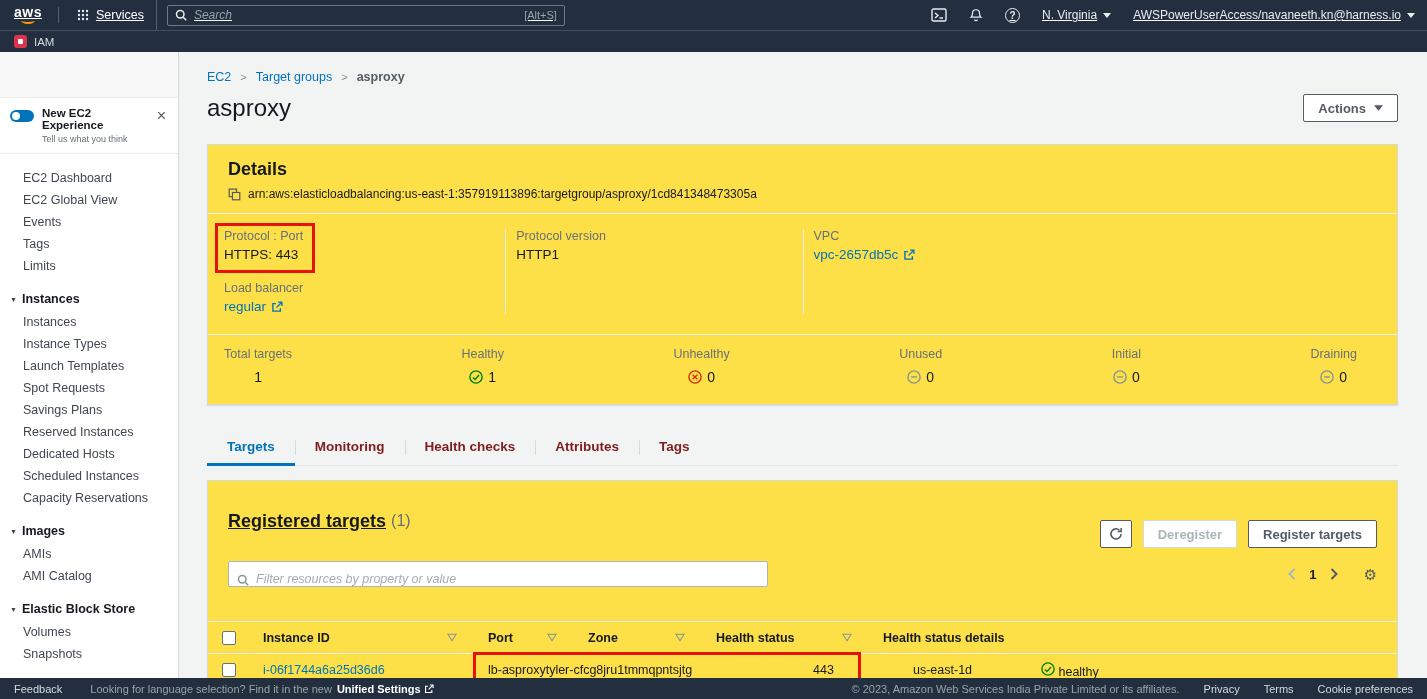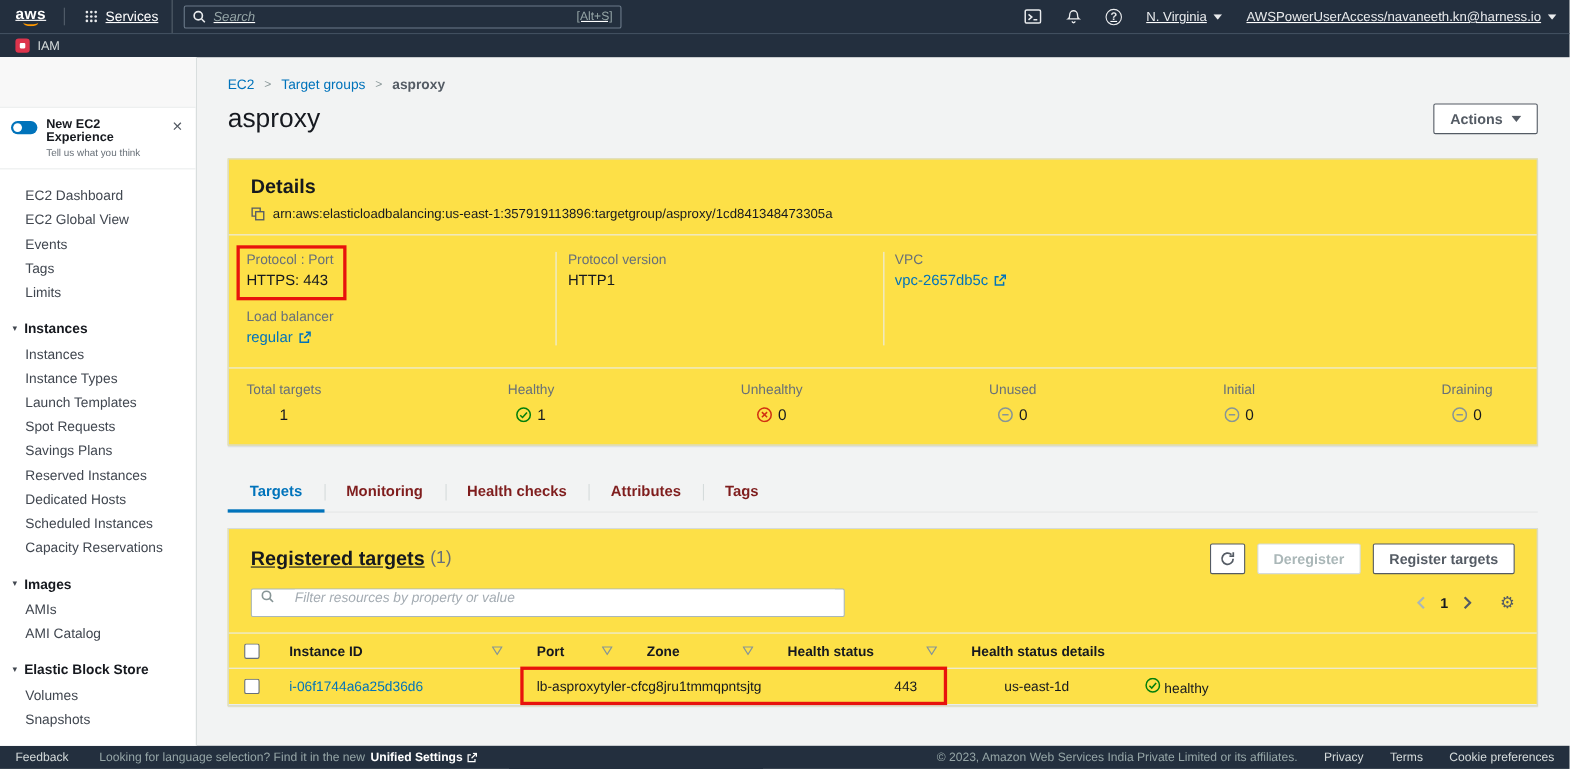--- a/index.html
+++ b/index.html
@@ -85,32 +85,32 @@
   .tabs { margin-top:28px; display:flex; border-bottom:1px solid #e4e7e7; }
   .tab { padding:6px 20px 9px; font-size:13.5px; font-weight:700; color:#7f1d1d; border-bottom:3px solid transparent; margin-bottom:-1px; position:relative; cursor:pointer; white-space:nowrap; }
   .tab.active { color:#0073bb; border-bottom-color:#0073bb; }
   .tab:not(:first-child)::before { content:""; position:absolute; left:0; top:7px; height:15px; width:1px; background:#d5dbdb; }
 
   
   .targets-card { margin-top:14px; }
   .card-head { display:flex; align-items:center; padding:13px 20px 10px; }
   .h-bold { font-weight:700; font-size:18px; color:#16191f;text-decoration:underline; }
   .h-count { color:#687078; font-size:16px; margin-left:5px; }
-  .head-actions { margin-left:auto; display:flex; gap:11px; align-items:center; }
+  .head-actions { margin-left:auto; display:flex; gap:11px; align-items:center;margin-top:26px; }
   .filter-row { display:flex; align-items:center; padding:3px 20px 14px; }
-  .filter-box { width:540px; height:26px; border:1px solid #aab7b8; border-radius:2px; display:flex; align-items:flex-start; padding:0 8px; gap:19px; color:#879596; background:#fff; }
+  .filter-box { width:540px; height:26px; border:1px solid #aab7b8; border-radius:2px; display:flex; align-items:flex-end; padding:0 8px; gap:7px; color:#879596; background:#fff; }
   .filter-box input { flex:1; border:none; outline:none; font-size:12.5px; color:#16191f; font-family:inherit; }
   .filter-box input::placeholder { color:#a4acb3; font-style:italic; }
   .pagination { margin-left:auto; display:flex; align-items:center; gap:13px; }
   .pg-prev { color:#aab7b8; display:flex; cursor:pointer; }
   .pg-next { color:#545b64; display:flex; cursor:pointer; }
   .pg-num { color:#16191f; font-weight:700; font-size:13px; cursor:pointer; }
   .gear { color:#545b64; font-size:15px; margin-left:26px; cursor:pointer; line-height:1; }
 
-  .tbl { border-top:1px solid #eaeded; font-size:12.5px; }
+  .tbl { border-top:1px solid #eaeded; font-size:12.5px;margin-top:20px; }
   .tbl-header { display:flex; align-items:center; height:32px; border-bottom:1px solid #eaeded; font-weight:700; color:#16191f; }
   .tbl-row { display:flex; align-items:center; height:33px; position:relative; border-bottom:1px solid #eaeded; }
   .td { padding-left:13px; white-space:nowrap; overflow:hidden; }
   .th { display:flex; align-items:center; justify-content:space-between; padding-right:18px; }
   .col-check { width:42px; display:flex; justify-content:center; padding-left:0; flex:none; }
   .col-id { width:225px; flex:none; }
   .col-name { width:325px; flex:none; }
   .col-port { width:100px; flex:none; }
   .col-zone { width:128px; flex:none; }
   .col-health { width:167px; flex:none; }

